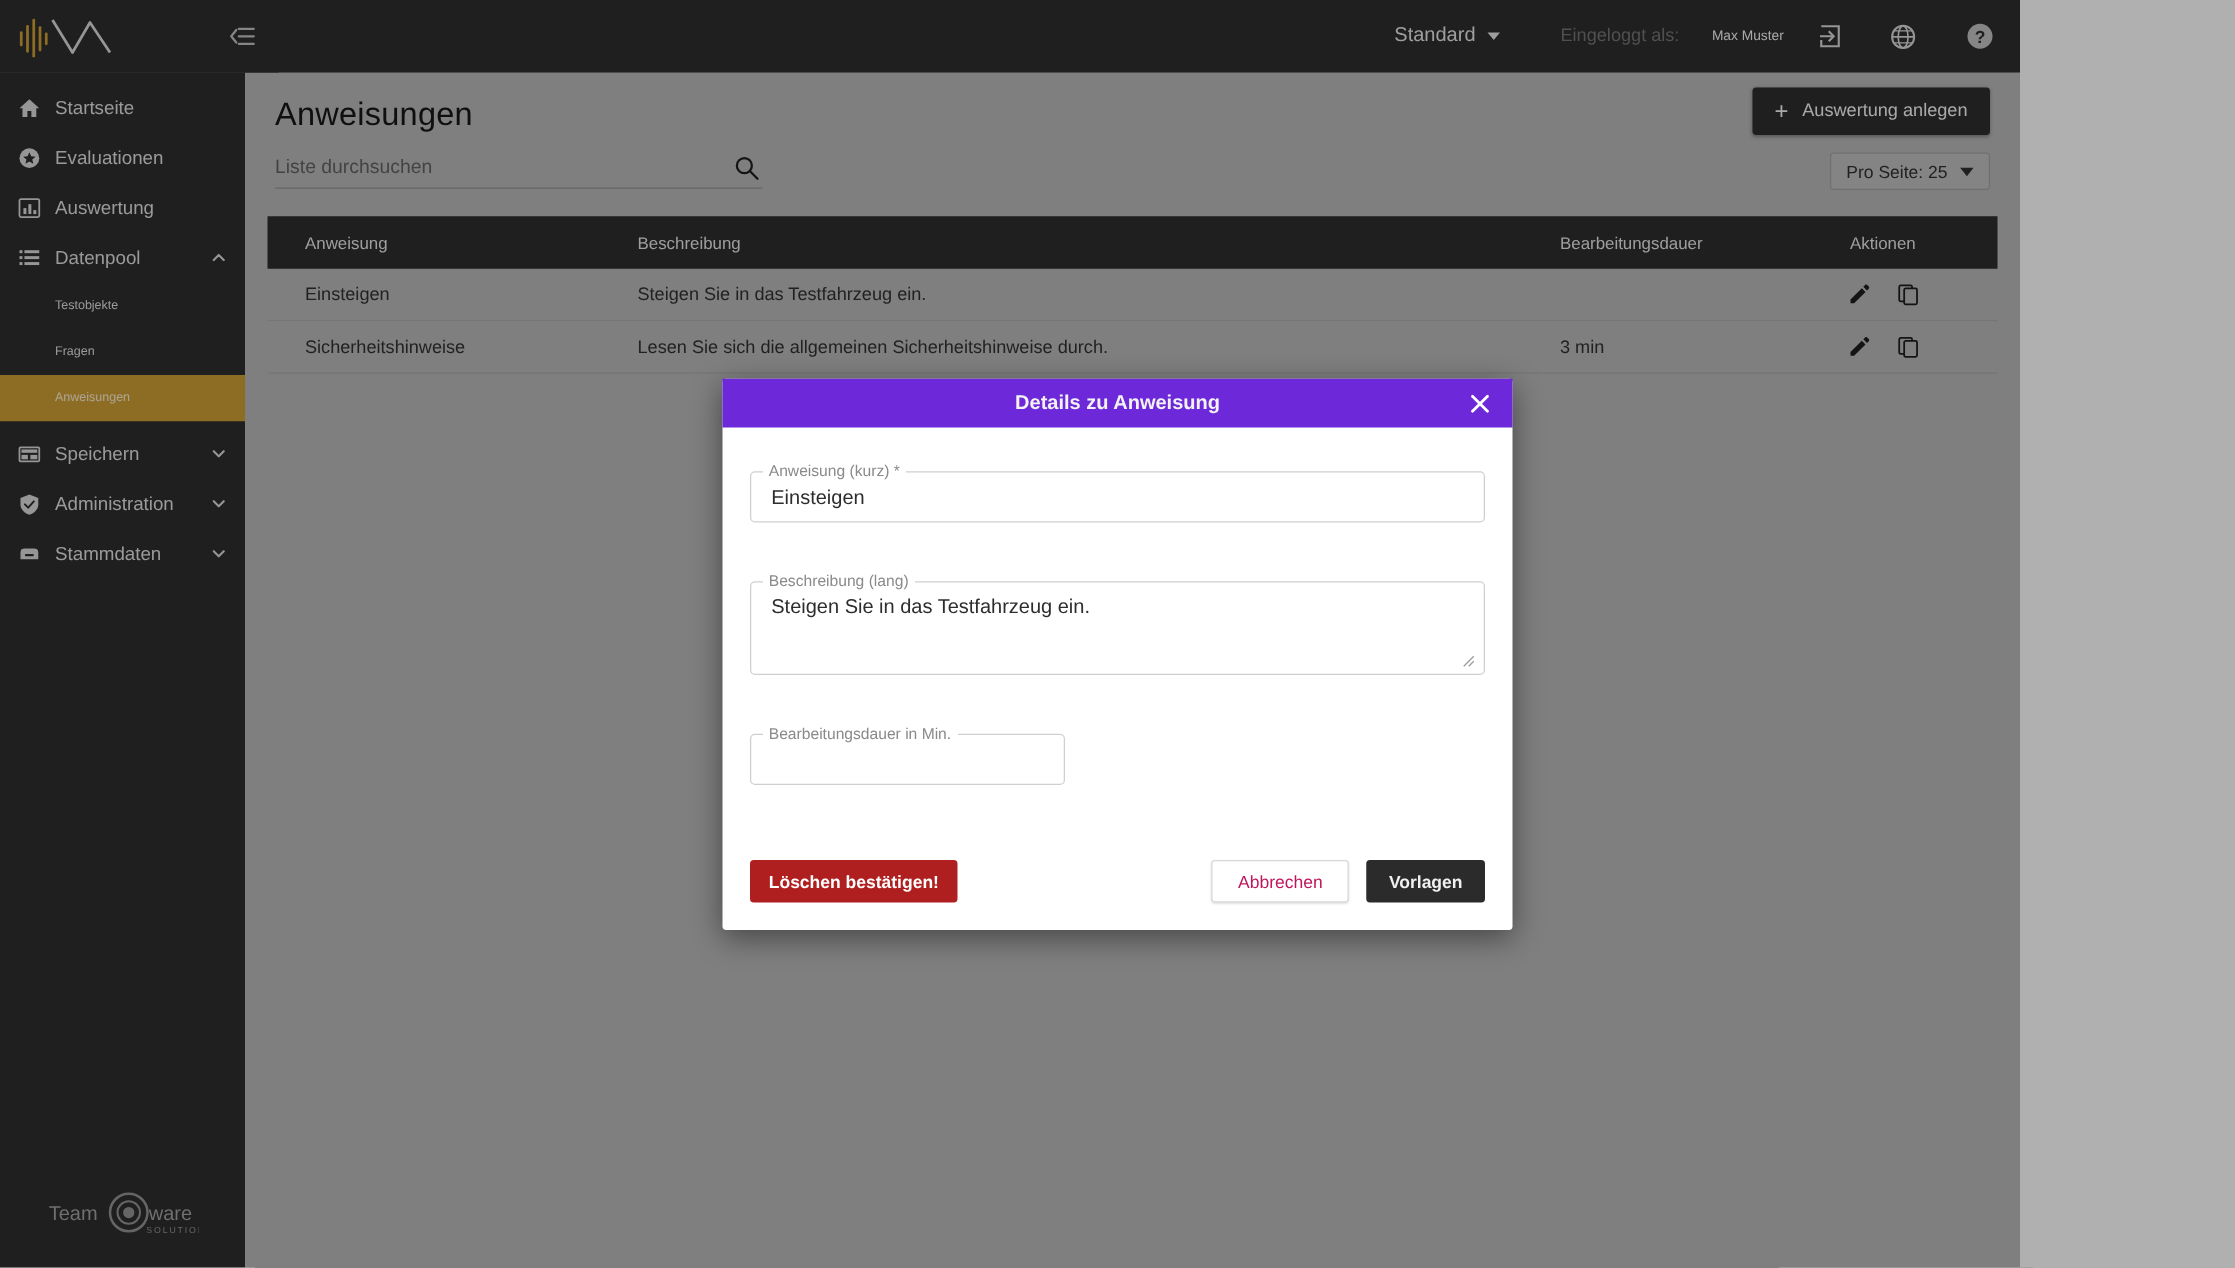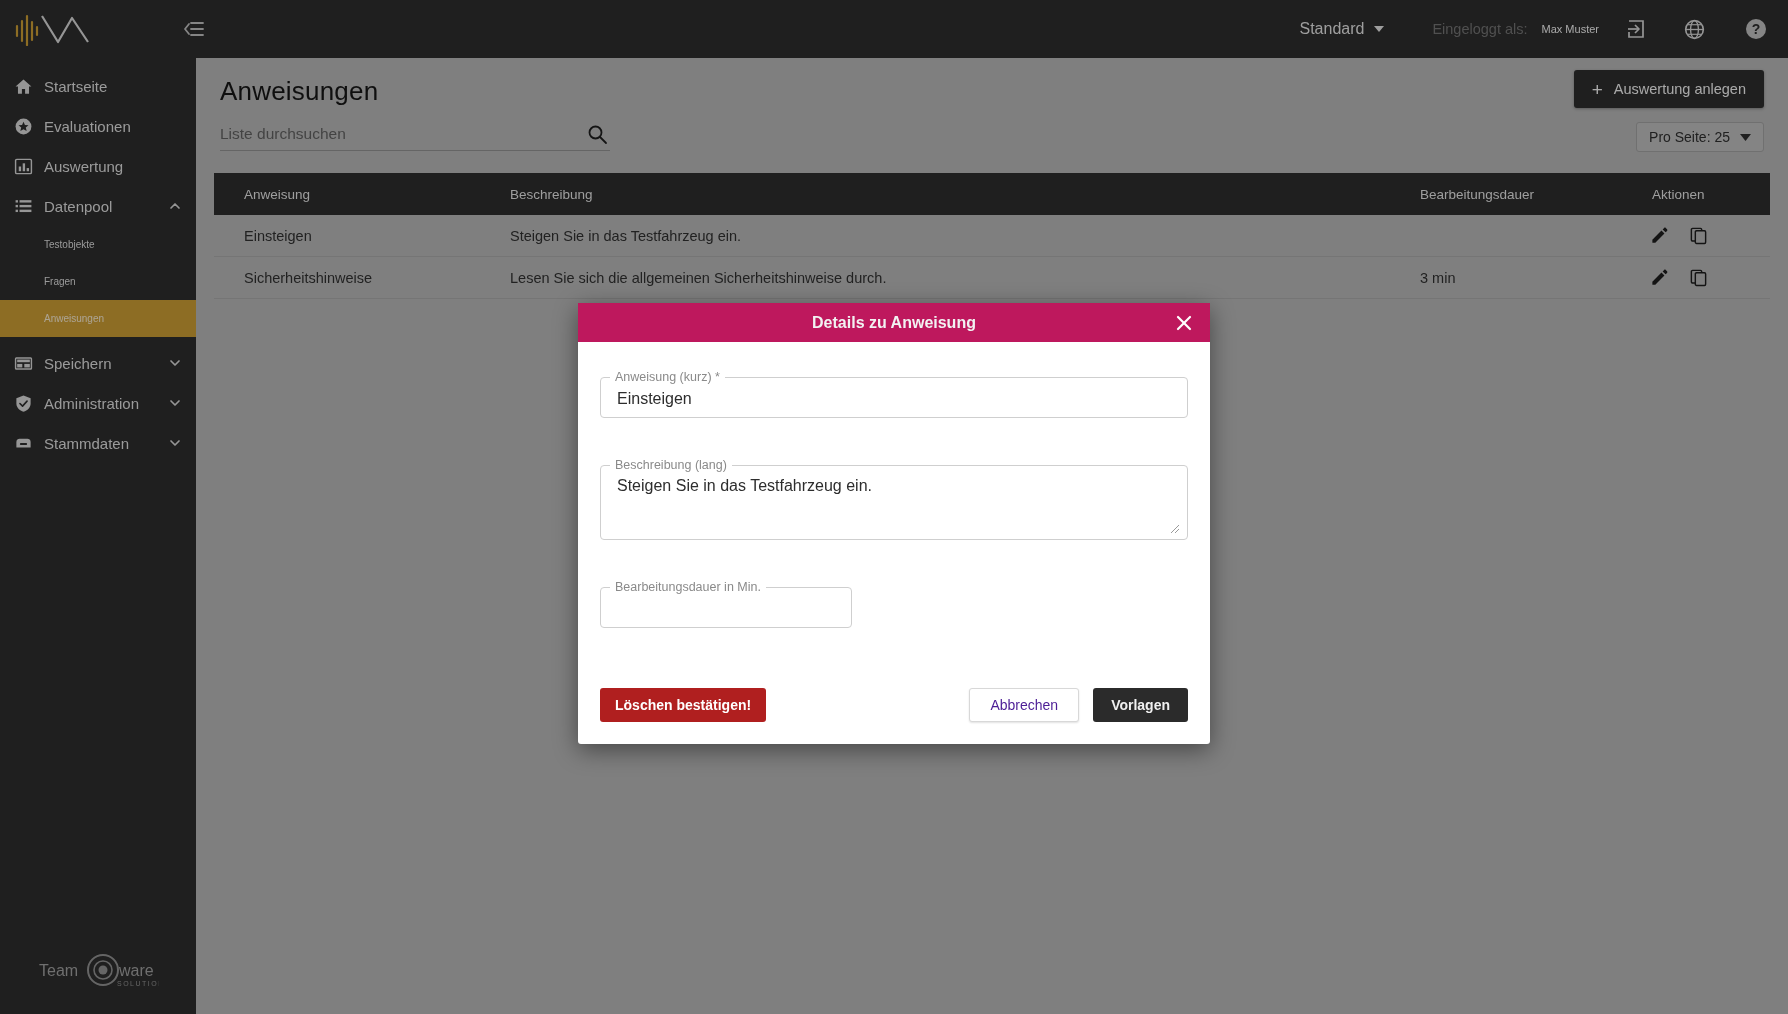--- a/index.html
+++ b/index.html
@@ -3,21 +3,21 @@
 <meta charset="utf-8">
 <title>Anweisungen</title>
 <style>
   * { box-sizing: border-box; margin: 0; padding: 0; }
   html, body {
     width: 1788px; height: 1014px;
     font-family: "Liberation Sans", sans-serif;
     overflow: hidden;
     background: #b0b0b0;
   }
-  #app { position: relative; width: 1788px; height: 1014px; }
+  #app { position: relative; width: 1616px; height: 1014px; }
 
   
   .topbar {
     position: absolute; top: 0; left: 0; right: 0; height: 58px;
     background: #2b2b2b; display: flex; align-items: center;
     z-index: 5;
   }
   .topbar-left {
     width: 223px; height: 58px; flex: 0 0 223px;
     display: flex; align-items: center; justify-content: space-between;
@@ -31,21 +31,21 @@
     justify-content: flex-end; gap: 0; padding-right: 20px;
   }
   .std-select {
     display: flex; align-items: center; gap: 10px; color: #dcdcdc;
     font-size: 16px; cursor: pointer; margin-right: 48px;
   }
   .caret-down {
     width: 0; height: 0; border-left: 5px solid transparent;
     border-right: 5px solid transparent; border-top: 6px solid #dcdcdc;
   }
-  .logged-label { color: #6f6f6f; font-size: 14.5px; margin-right: 14px; }
+  .logged-label { color: #6f6f6f; font-size: 14.5px; margin-right: 26px; }
   .logged-user { color: #e9e9e9; font-size: 11px; margin-right: 26px; }
   .ticon { color: #cfcfcf; cursor: pointer; display: flex; align-items: center; justify-content: center; }
   .ticon.logout { margin-right: 36px; }
   .ticon.globe { margin-right: 38px; }
 
   
   .sidebar {
     position: absolute; top: 58px; left: 0; width: 196px; bottom: 0;
     background: #2b2b2b; z-index: 4;
   }
@@ -123,21 +123,21 @@
   .overlay {
     position: absolute; inset: 0; background: rgba(0,0,0,0.28); z-index: 20;
   }
   .modal {
     position: absolute; left: 578px; top: 303px; width: 632px;
     background: #fff; border-radius: 3px; z-index: 21;
     box-shadow: 0 6px 24px rgba(0,0,0,.45);
     display: flex; flex-direction: column;
   }
   .modal-head {
-    background: #be185d; height: 39px; display: flex; align-items: center;
+    background: #6d28d9; height: 39px; display: flex; align-items: center;
     justify-content: center; position: relative; color: #f2f2f2;
     font-size: 16px; font-weight: bold;
   }
   .modal-close {
     position: absolute; right: 16px; top: 50%; transform: translateY(-50%);
     color: #fff; cursor: pointer; display: flex; align-items: center;
   }
   .modal-body { padding: 28px 22px 6px 22px; }
 
   .field { position: relative; margin-bottom: 40px; }
@@ -168,21 +168,21 @@
 
   .modal-foot {
     display: flex; align-items: center; padding: 14px 22px 22px 22px;
   }
   .btn {
     border: 0; border-radius: 3px; height: 34px; padding: 0 15px;
     font-size: 14px; cursor: pointer; font-family: "Liberation Sans", sans-serif;
   }
   .btn-delete { background: #b01f1f; color: #fff; font-weight: bold; }
   .btn-cancel {
-    background: #fff; color: #4c1d95; border: 1px solid #d8d8d8;
+    background: #fff; color: #be185d; border: 1px solid #d8d8d8;
     margin-left: auto; margin-right: 14px; padding: 0 20px;
     box-shadow: 0 1px 2px rgba(0,0,0,.12);
   }
   .btn-save { background: #2b2b2b; color: #f0f0f0; font-weight: bold; padding: 0 18px; }
 </style>
 </head>
 <body>
 
 <div id="app">
 

